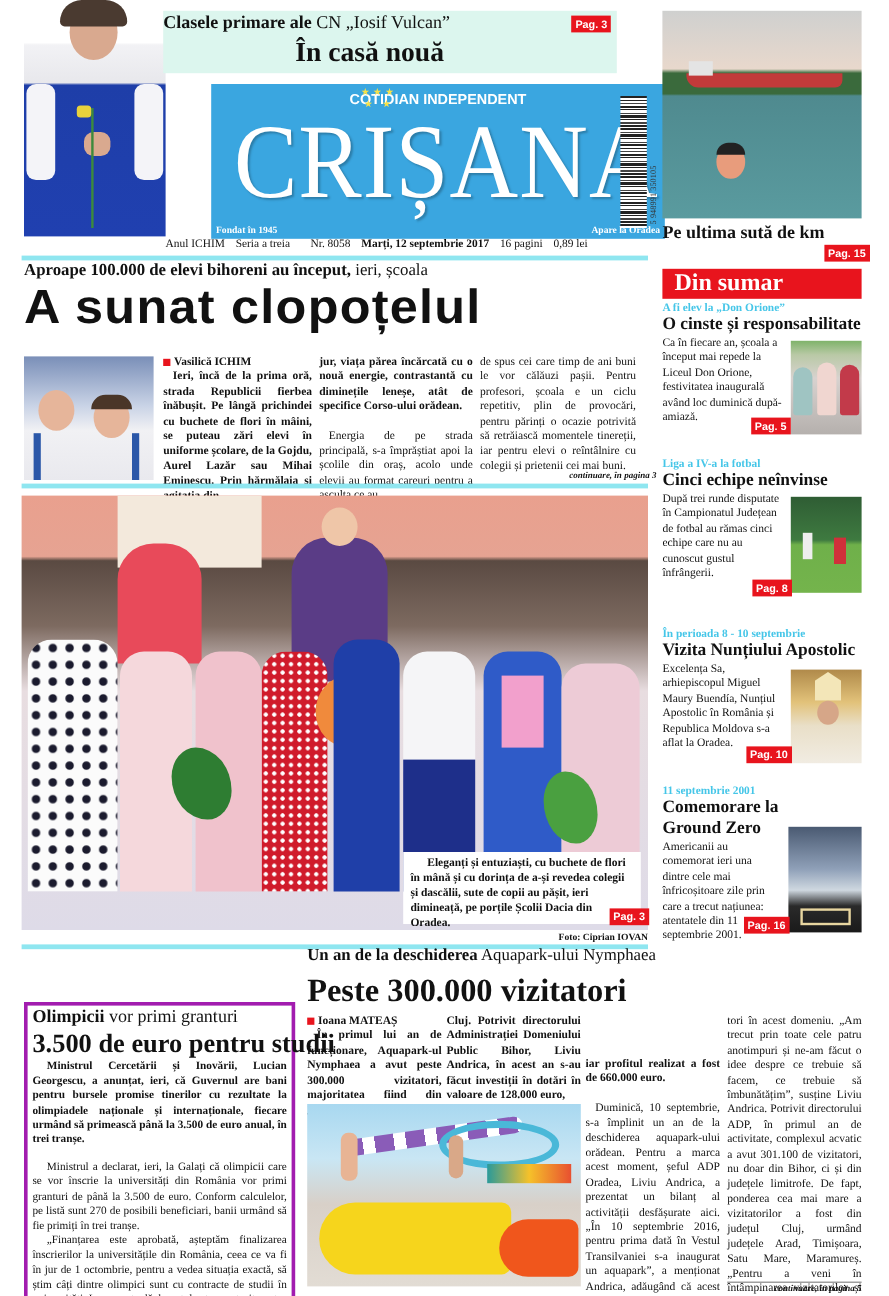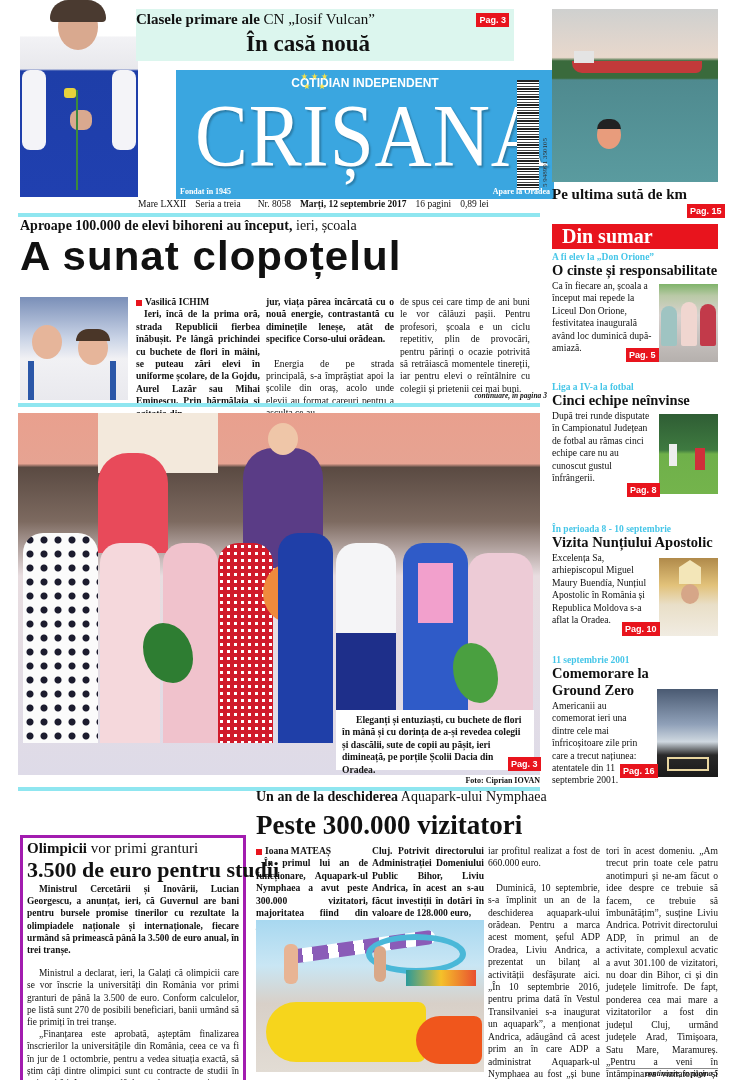--- a/index.html
+++ b/index.html
@@ -39,21 +39,21 @@
   <div style="position:absolute;left:120px;top:2px;width:40px;height:30px;color:#f6e24a;font-size:8px;letter-spacing:3px;line-height:10px;text-align:center;">★★★<br>★ ★</div>
   <div style="position:absolute;left:0;width:100%;top:16px;text-align:center;color:#fff;font-family:'Liberation Serif',serif;font-size:88px;line-height:100px;letter-spacing:1px;text-shadow:2px 2px 2px rgba(0,0,0,.25);transform:scaleX(0.9);">CRIȘANA</div>
   <div style="position:absolute;left:4px;bottom:3px;color:#fff;font-size:8px;font-weight:bold;">Fondat în 1945</div>
   <div style="position:absolute;right:4px;bottom:3px;color:#fff;font-size:8px;font-weight:bold;">Apare la Oradea</div>
 </div>
 
 <div class="abs" style="left:517px;top:80px;width:22px;height:110px;background:repeating-linear-gradient(180deg,#222 0 2px,#fff 2px 3px,#222 3px 4px,#fff 4px 6px,#444 6px 7px,#fff 7px 8px);"></div>
 <div class="abs" style="left:490px;top:128px;width:110px;font-size:7px;transform:rotate(-90deg);color:#333;">5 948991 350105</div>
 
 <div class="abs" style="left:138px;top:199px;width:380px;font-size:9.5px;display:flex;gap:9px;white-space:nowrap;">
-  <span>Mare LXXII</span>
+  <span>Anul ICHIM</span>
   <span>Seria a treia</span>
   <span style="margin-left:8px;">Nr. 8058</span>
   <span style="font-weight:bold;">Marți, 12 septembrie 2017</span>
   <span>16 pagini</span>
   <span>0,89 lei</span>
 </div>
 <div class="abs rule-cyan" style="left:18px;top:213px;width:522px;"></div>
 
 <div class="abs photo" style="left:552px;top:9px;width:166px;height:173px;background:linear-gradient(180deg,#cfd0cf 0%,#e8d8cc 28%,#3a6a3c 30%,#3a6a3c 40%,#4f8a8f 41%,#5a9b9f 100%);">
   <div style="position:absolute;left:20px;top:52px;width:130px;height:12px;background:#c23a3a;border-radius:0 0 6px 10px;"></div>
@@ -193,19 +193,19 @@
   <div style="position:absolute;left:30px;top:20px;width:150px;height:14px;background:repeating-linear-gradient(90deg,#8a5cb8 0 16px,#fff 16px 26px);border-radius:7px;transform:rotate(-8deg);"></div>
   <div style="position:absolute;left:110px;top:14px;width:100px;height:40px;border:6px solid #4ab8d8;border-radius:50%;"></div>
   <div style="position:absolute;left:150px;top:50px;width:70px;height:16px;background:linear-gradient(90deg,#2a9a9a,#f5c12a,#e85030);"></div>
   <div style="position:absolute;left:10px;top:82px;width:160px;height:60px;background:#f6d51c;border-radius:30px 8px 8px 30px;"></div>
   <div style="position:absolute;left:160px;top:96px;width:66px;height:48px;background:#f0561c;border-radius:24px 8px 8px 24px;"></div>
   <div style="position:absolute;left:28px;top:24px;width:14px;height:40px;background:#e8b494;border-radius:6px;"></div>
   <div style="position:absolute;left:118px;top:26px;width:12px;height:36px;background:#d9a888;border-radius:6px;"></div>
 </div>
 
 <div class="abs col" style="left:488px;top:845px;width:112px;">
-  <div style="font-weight:normal;">iar profitul realizat a fost de 660.000 euro.</div>
+  <div style="font-weight:bold;margin-top:36px;">iar profitul realizat a fost de 660.000 euro.</div>
   <div style="text-indent:8px;margin-top:12px;">Duminică, 10 septembrie, s-a împlinit un an de la deschiderea aquapark-ului orădean. Pentru a marca acest moment, șeful ADP Oradea, Liviu Andrica, a prezentat un bilanț al activității desfășurate aici. „În 10 septembrie 2016, pentru prima dată în Vestul Transilvaniei s-a inaugurat un aquapark”, a menționat Andrica, adăugând că acest prim an în care ADP a administrat Aquapark-ul Nymphaea au fost „și bune și rele”, având în vedere că au fost începă-</div>
 </div>
 <div class="abs col" style="left:606px;top:845px;width:112px;">
   <div>tori în acest domeniu. „Am trecut prin toate cele patru anotimpuri și ne-am făcut o idee despre ce trebuie să facem, ce trebuie să îmbunătățim”, susține Liviu Andrica. Potrivit directorului ADP, în primul an de activitate, complexul acvatic a avut 301.100 de vizitatori, nu doar din Bihor, ci și din județele limitrofe. De fapt, ponderea cea mai mare a vizitatorilor a fost din județul Cluj, urmând județele Arad, Timișoara, Satu Mare, Maramureș. „Pentru a veni în întâmpinarea vizitatorilor și pentru a le oferi condiții tot mai bune,...</div>
 </div>
 <div class="abs cont" style="left:606px;top:1068px;width:112px;border-top:1px solid #888;">continuare, în pagina 5</div>
 
 </body></html>

